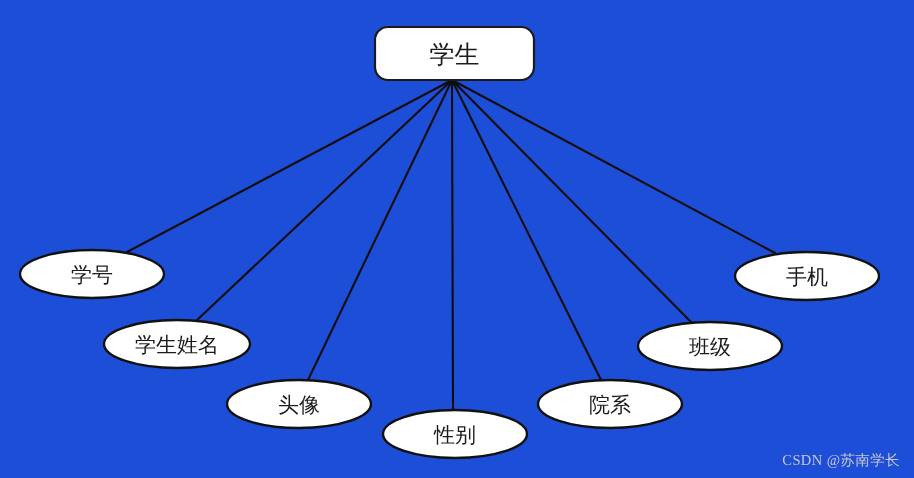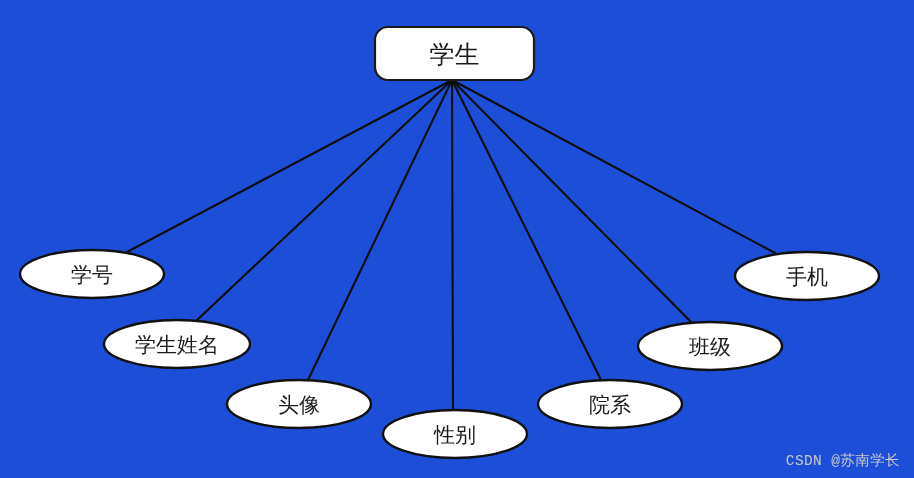--- a/index.html
+++ b/index.html
@@ -49,21 +49,21 @@
   .entity-label {
     font-size: 25px;
   }
   .attr-label {
     font-size: 21px;
   }
   .watermark {
     position: absolute;
     right: 14px;
     bottom: 8px;
-    font-family: Liberation Mono, monospace;
+    font-family: Liberation Serif, serif;
     font-size: 14.5px;
     color: #c9c9cf;
     letter-spacing: 0.4px;
     white-space: nowrap;
     user-select: none;
   }
 </style>
 </head>
 <body>
 

